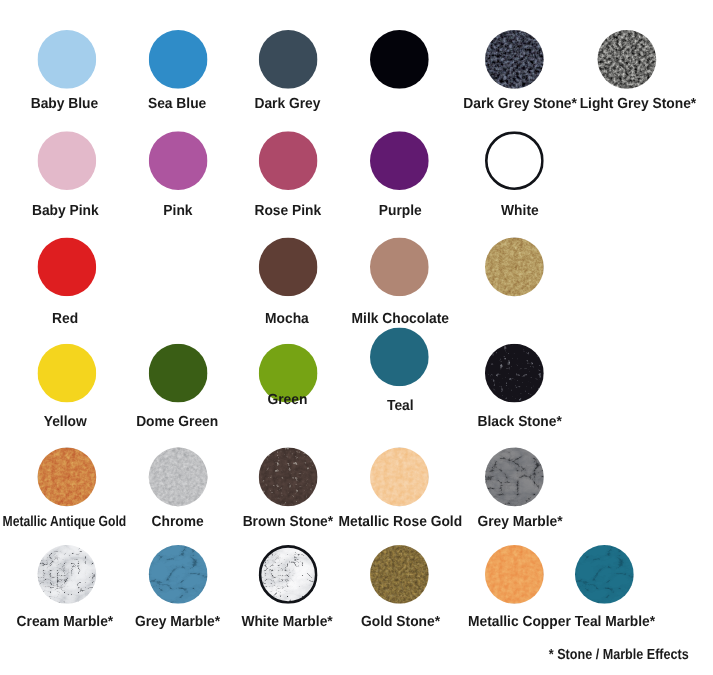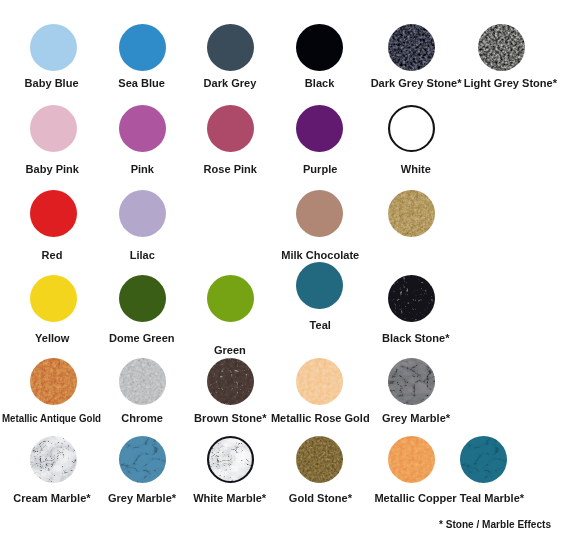--- a/index.html
+++ b/index.html
@@ -239,21 +239,20 @@
       <div style="position: absolute; left: 0px; width: 140px; top: 48.7px;"><span class="label" style="transform: scaleX(0.945);">Dark Grey</span></div>
     </div>
     <div class="cell" style="left: 319px; top: 24px;">
       <div class="swatch-wrap" style="width: 47px; height: 47px;">
         <svg viewBox="0 0 47 47" width="47" height="47">
           <g clip-path="url(#cpCirc)">
             <rect width="47" height="47" fill="#03030a"></rect>
           </g>
         </svg>
       </div>
-      <div style="position: absolute; left: 1px; width: 140px; top: 48.7px;"><span class="label" style="transform: scaleX(0.945);">Black</span></div>
     </div>
     <div class="cell" style="left: 411px; top: 24px;">
       <div class="swatch-wrap" style="width: 47px; height: 47px;">
         <svg viewBox="0 0 47 47" width="47" height="47">
           <g clip-path="url(#cpCirc)">
             <rect width="47" height="47" fill="#3a3d48"></rect>
             <rect width="47" height="47" filter="url(#fxStoneDark)" opacity="0.95" style="mix-blend-mode: overlay;"></rect>
           </g>
         </svg>
       </div>
@@ -325,29 +324,29 @@
     <div class="cell" style="left: 53px; top: 190px;">
       <div class="swatch-wrap" style="width: 47px; height: 47px;">
         <svg viewBox="0 0 47 47" width="47" height="47">
           <g clip-path="url(#cpCirc)">
             <rect width="47" height="47" fill="#de1e20"></rect>
           </g>
         </svg>
       </div>
       <div style="position: absolute; left: -1px; width: 140px; top: 54.7px;"><span class="label" style="transform: scaleX(0.945);">Red</span></div>
     </div>
-    <div class="cell" style="left: 142px; top: 190px;">
-      <div class="swatch-wrap" style="width: 47px; height: 47px;">
-        <svg viewBox="0 0 47 47" width="47" height="47">
-          <g clip-path="url(#cpCirc)">
-            <rect width="47" height="47" fill="#b3a8cc"></rect>
-          </g>
-        </svg>
-      </div>
-      <div style="position: absolute; left: 0px; width: 140px; top: 54.7px;"><span class="label" style="transform: scaleX(0.945);">Lilac</span></div>
+    <div class="cell" style="left: 230px; top: 190px;">
+      <div class="swatch-wrap" style="width: 47px; height: 47px;">
+        <svg viewBox="0 0 47 47" width="47" height="47">
+          <g clip-path="url(#cpCirc)">
+            <rect width="47" height="47" fill="#5f3e35"></rect>
+          </g>
+        </svg>
+      </div>
+      <div style="position: absolute; left: 0px; width: 140px; top: 54.7px;"><span class="label" style="transform: scaleX(0.945);">Mocha</span></div>
     </div>
     <div class="cell" style="left: 319px; top: 190px;">
       <div class="swatch-wrap" style="width: 47px; height: 47px;">
         <svg viewBox="0 0 47 47" width="47" height="47">
           <g clip-path="url(#cpCirc)">
             <rect width="47" height="47" fill="#b08674"></rect>
           </g>
         </svg>
       </div>
       <div style="position: absolute; left: 1px; width: 140px; top: 54.7px;"><span class="label" style="transform: scaleX(0.945);">Milk Chocolate</span></div>
@@ -384,21 +383,21 @@
       <div style="position: absolute; left: 0px; width: 140px; top: 52.7px;"><span class="label" style="transform: scaleX(0.945);">Dome Green</span></div>
     </div>
     <div class="cell" style="left: 230px; top: 275px;">
       <div class="swatch-wrap" style="width: 47px; height: 47px;">
         <svg viewBox="0 0 47 47" width="47" height="47">
           <g clip-path="url(#cpCirc)">
             <rect width="47" height="47" fill="#76a314"></rect>
           </g>
         </svg>
       </div>
-      <div style="position: absolute; left: 0px; width: 140px; top: 65px;"><span class="label" style="transform: scaleX(0.945);">Green</span></div>
+      <div style="position: absolute; left: 0px; width: 140px; top: 35px;"><span class="label" style="transform: scaleX(0.945);">Green</span></div>
     </div>
     <div class="cell" style="left: 319px; top: 262px;">
       <div class="swatch-wrap" style="width: 47px; height: 47px;">
         <svg viewBox="0 0 47 47" width="47" height="47">
           <g clip-path="url(#cpCirc)">
             <rect width="47" height="47" fill="#22687f"></rect>
           </g>
         </svg>
       </div>
       <div style="position: absolute; left: 1px; width: 140px; top: 52.7px;"><span class="label" style="transform: scaleX(0.945);">Teal</span></div>

